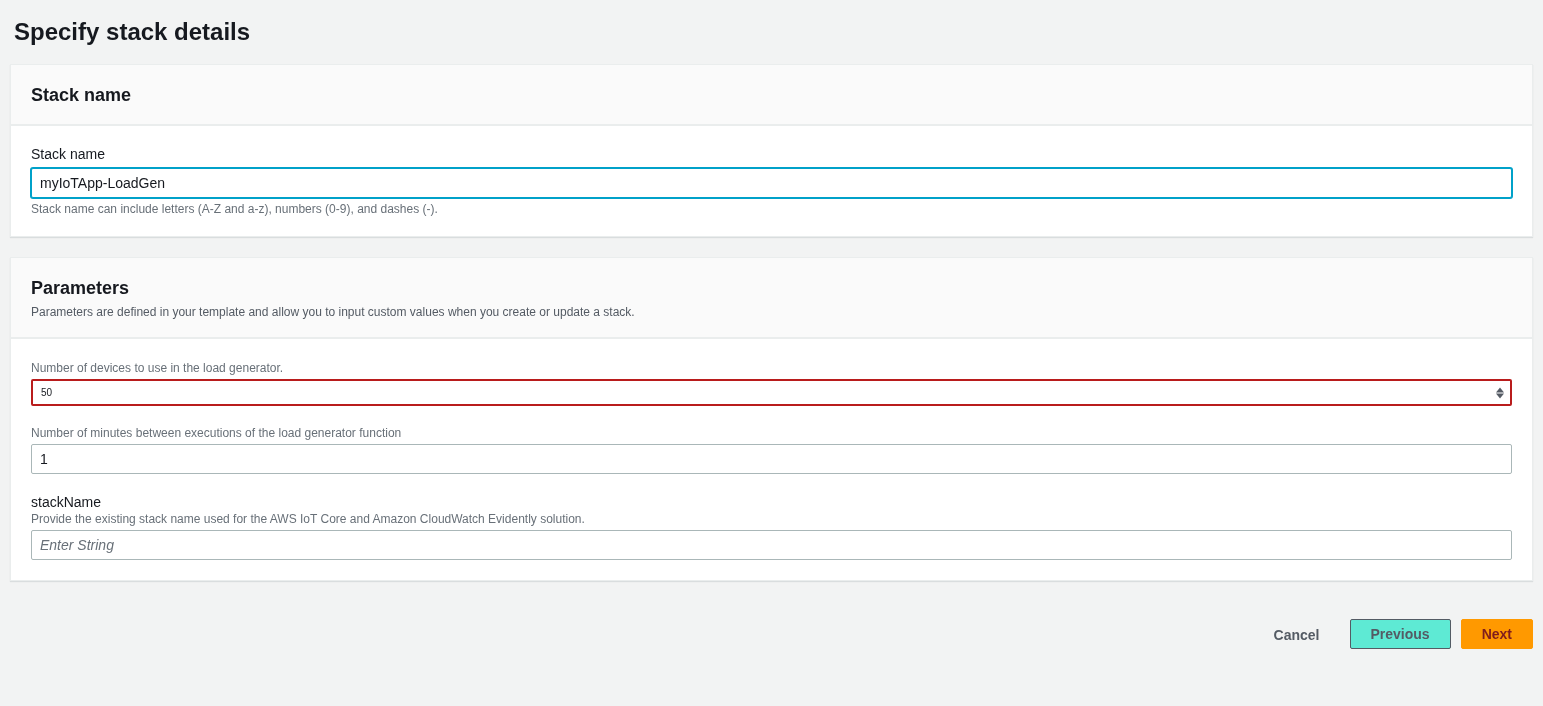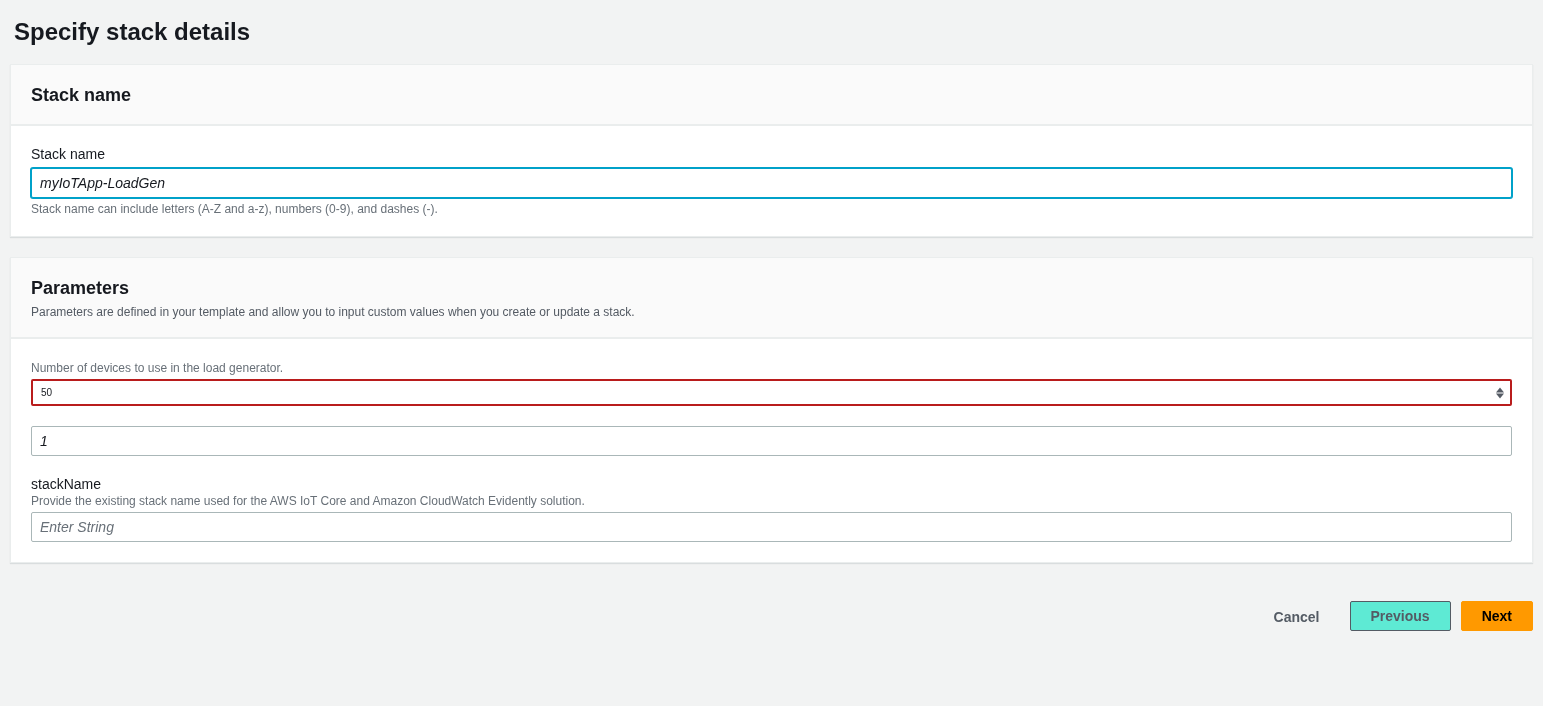--- a/index.html
+++ b/index.html
@@ -63,21 +63,20 @@
       margin-bottom: 4px;
     }
     .text-input {
       width: 100%;
       padding: 6px 8px;
       font-size: 14px;
       border: 1px solid #aab7b8;
       border-radius: 2px;
       color: #16191f;
       background: #fff;
-      font-style: italic;
     }
     .text-input.focused {
       border-color: #00a1c9;
       box-shadow: 0 0 0 1px #00a1c9;
     }
     .text-input::placeholder {
       color: #687078;
       font-style: italic;
     }
     .help-text {
@@ -137,21 +136,21 @@
       color: #545b64;
       border: none;
     }
     .btn-normal {
       background: #5eead4;
       color: #545b64;
       border: 1px solid #545b64;
     }
     .btn-primary {
       background: #ff9900;
-      color: #000000;
+      color: #7f1d1d;
       border: 1px solid #ff9900;
     }
   </style>
 </head>
 <body>
 
 <h1 class="page-title">Specify stack details</h1>
 
 <div class="panel">
   <div class="panel-header">
@@ -185,20 +184,21 @@
               <path d="M5 0 L10 6 L0 6 Z"></path>
             </svg>
           <svg viewBox="0 0 10 6">
               <path d="M0 0 L10 0 L5 6 Z"></path>
             </svg>
         </span>
       </div>
     </div>
 
     <div class="form-group">
+      <div class="field-description">Number of minutes between executions of the load generator function</div>
       <input type="text" class="text-input" value="1" style="">
     </div>
 
     <div class="form-group">
       <label class="field-label">stackName</label>
       <div class="field-description">Provide the existing stack name used for the AWS IoT Core and Amazon CloudWatch Evidently solution.</div>
       <input type="text" class="text-input" placeholder="Enter String" style="">
     </div>
 
   </div>

